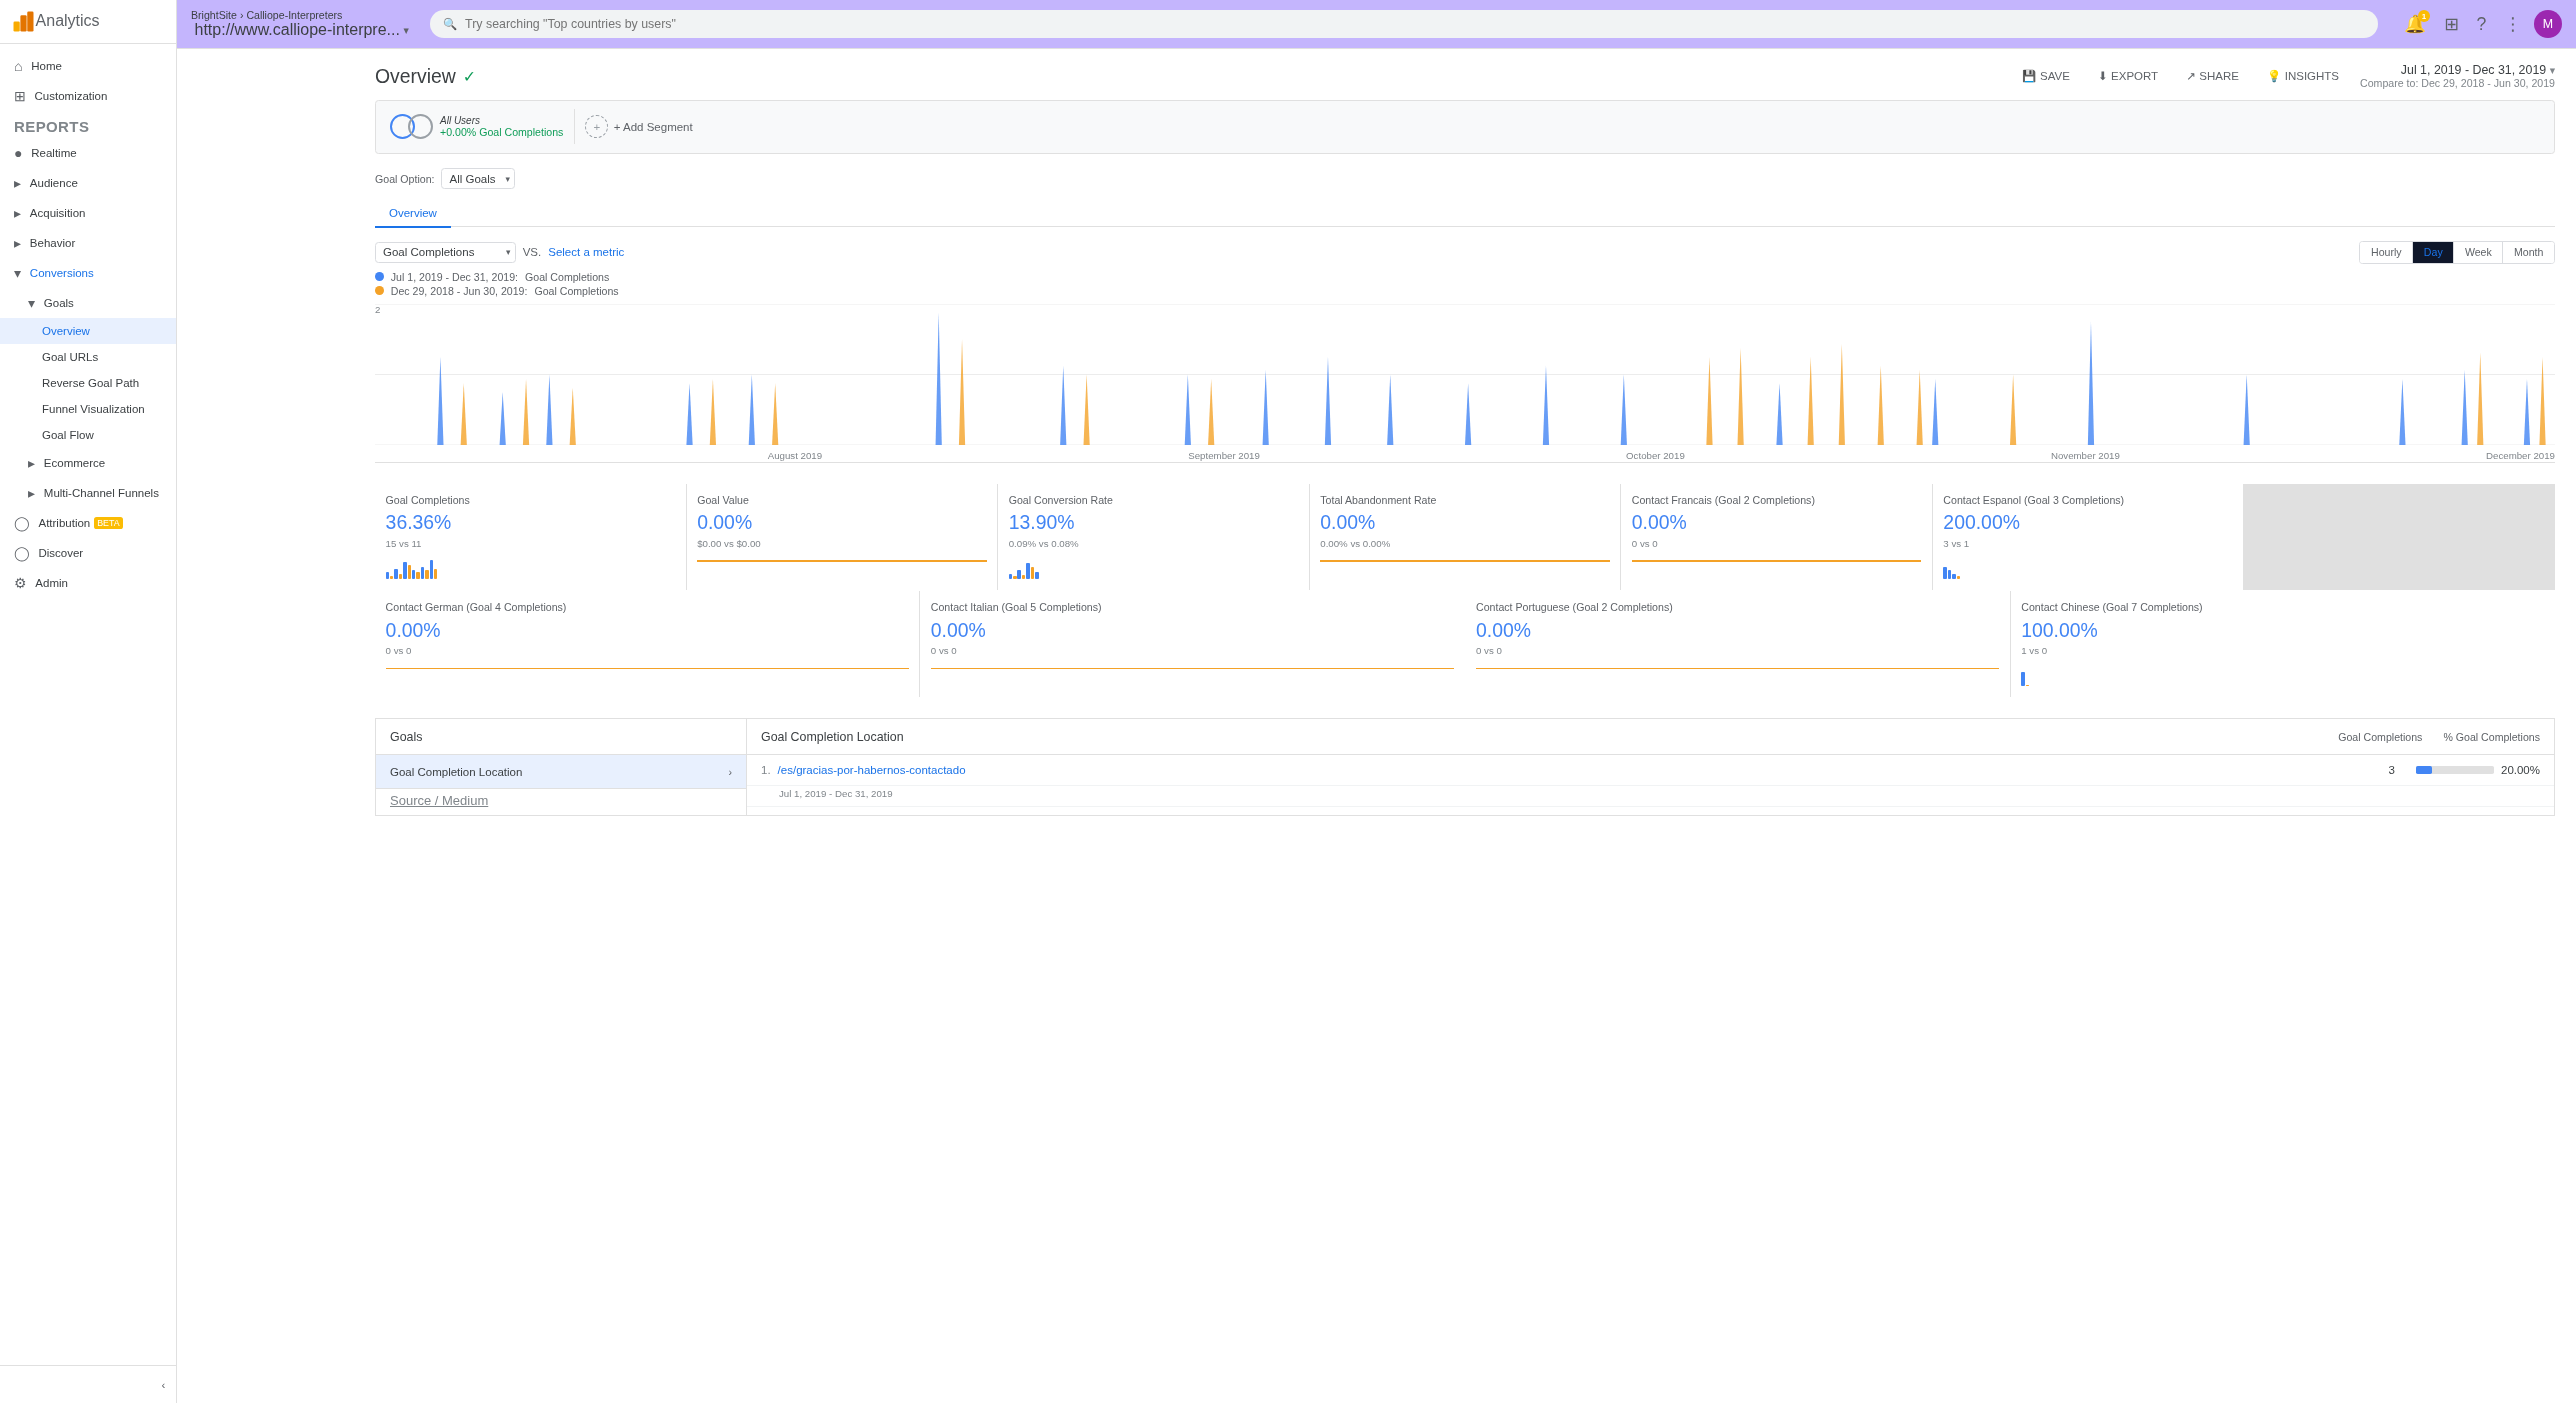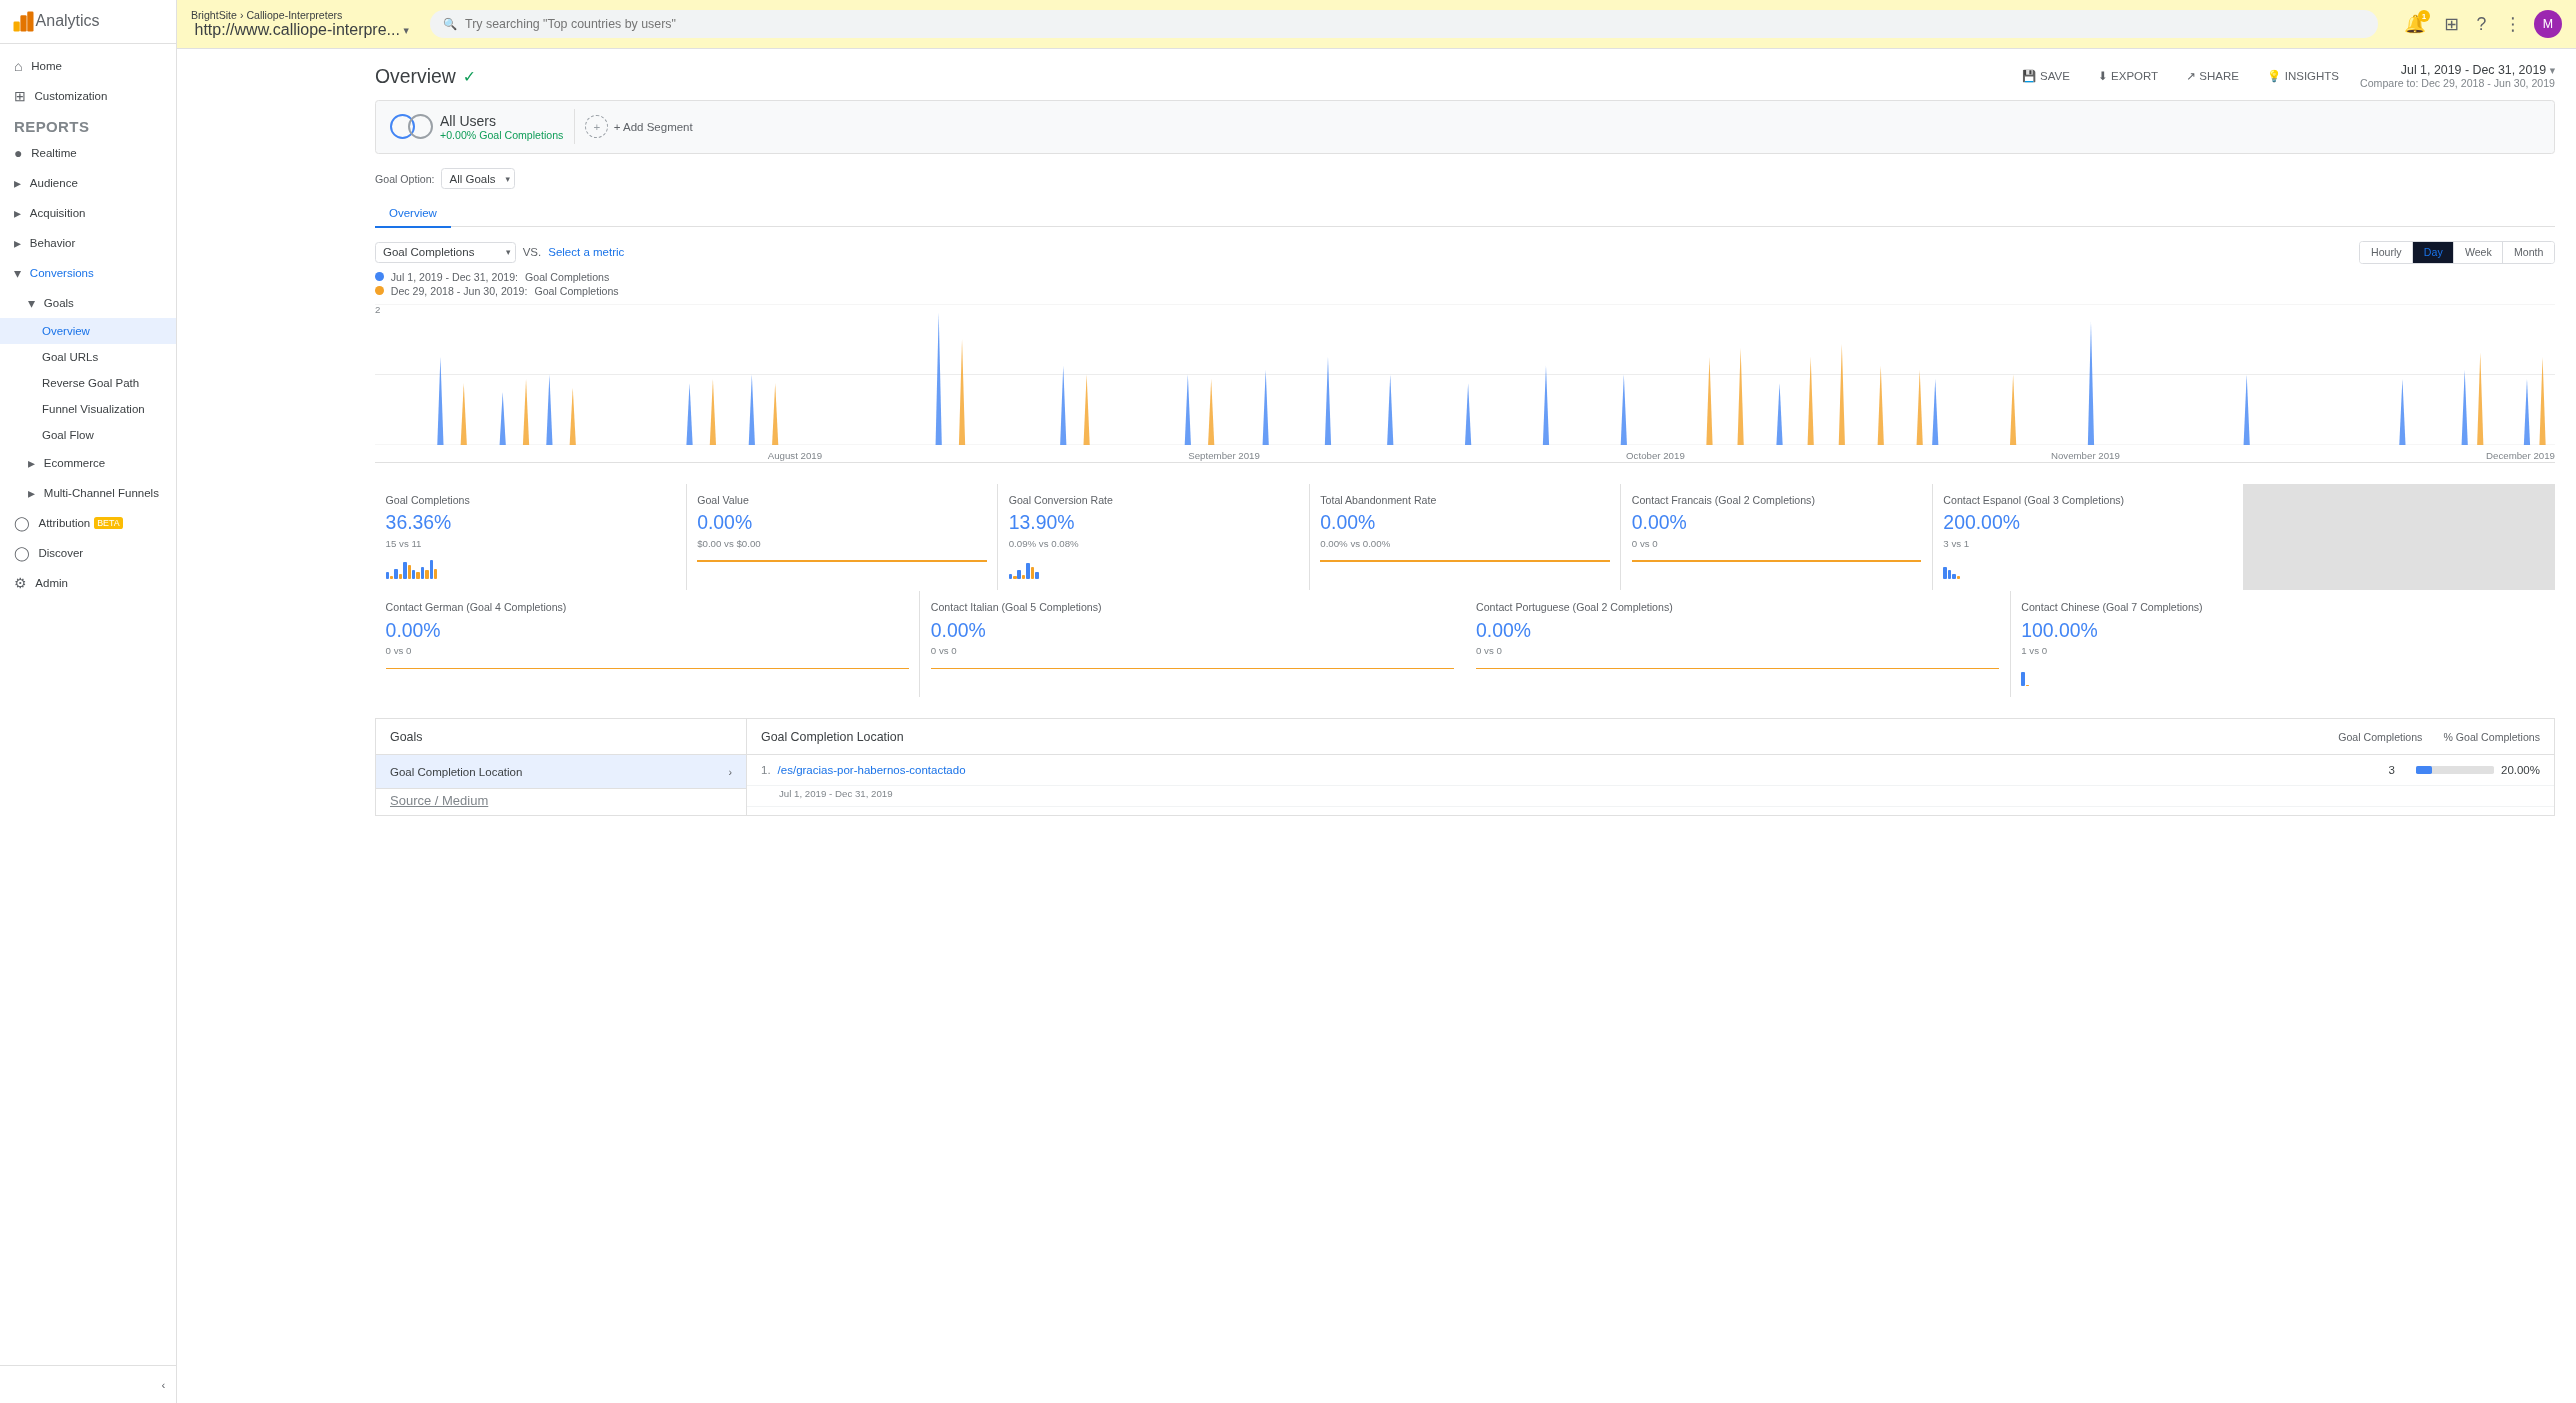--- a/index.html
+++ b/index.html
@@ -38,21 +38,21 @@
     .nav-subsub { padding-left: 42px; }
     .nav-subsub.active { background: #e8f0fe; }
     .nav-item.section-open { color: #1a73e8; }
     .sidebar-bottom { border-top: 0.9px solid #e0e0e0; padding: 7px 0; }
     .collapse-btn { display: flex; align-items: center; justify-content: flex-end; padding: 5.3px 10.6px; cursor: pointer; color: #5f6368; }
 
     
     #header {
       position: fixed; top: 0; left: 177px; right: 0;
       height: 49px;
-      background: #fef9c3;
+      background: #c4b5fd;
       border-bottom: 0.9px solid #e0e0e0;
       display: flex; align-items: center;
       padding: 0 14px;
       z-index: 100;
     }
     .breadcrumb { font-size: 10.6px; color: #80868b; }
     .breadcrumb span { color: #3c4043; }
     .url-selector {
       font-size: 16px; color: #3c4043; font-weight: 400;
       display: flex; align-items: center; cursor: pointer;
@@ -112,21 +112,21 @@
     .segments-bar {
       display: flex; align-items: center; gap: 10.6px;
       background: #f8f9fa; border: 0.9px solid #e0e0e0; border-radius: 3.5px;
       padding: 8.8px 14px; margin-bottom: 14px;
     }
     .segment-item { display: flex; align-items: center; gap: 7px; }
     .segment-circles { display: flex; }
     .circle { width: 25px; height: 25px; border-radius: 50%; border: 2.6px solid; }
     .circle-blue { border-color: #4285f4; background: transparent; margin-right: -7px; }
     .circle-gray { border-color: #9aa0a6; background: transparent; }
-    .segment-name { font-size: 14px; color: #3c4043; font-weight: 500; }
+    .segment-name { font-size: 10px; color: #3c4043; font-weight: 500; font-style: italic; }
     .segment-sub { font-size: 10.6px; color: #0f9d58; }
     .divider-v { width: 0.9px; height: 35px; background: #e0e0e0; }
     .add-segment { display: flex; align-items: center; gap: 5.3px; color: #5f6368; cursor: pointer; font-size: 11.5px; }
     .add-segment-circle { width: 23px; height: 23px; border-radius: 50%; border: 1.8px dashed #9aa0a6; display: flex; align-items: center; justify-content: center; color: #9aa0a6; }
 
     
     .goal-option-row { display: flex; align-items: center; gap: 7px; margin-bottom: 10.6px; }
     .goal-option-label { font-size: 10.6px; color: #5f6368; }
     .goal-select {
       border: 0.9px solid #dadce0; border-radius: 3.5px; padding: 3.5px 17.7px 3.5px 7px;

